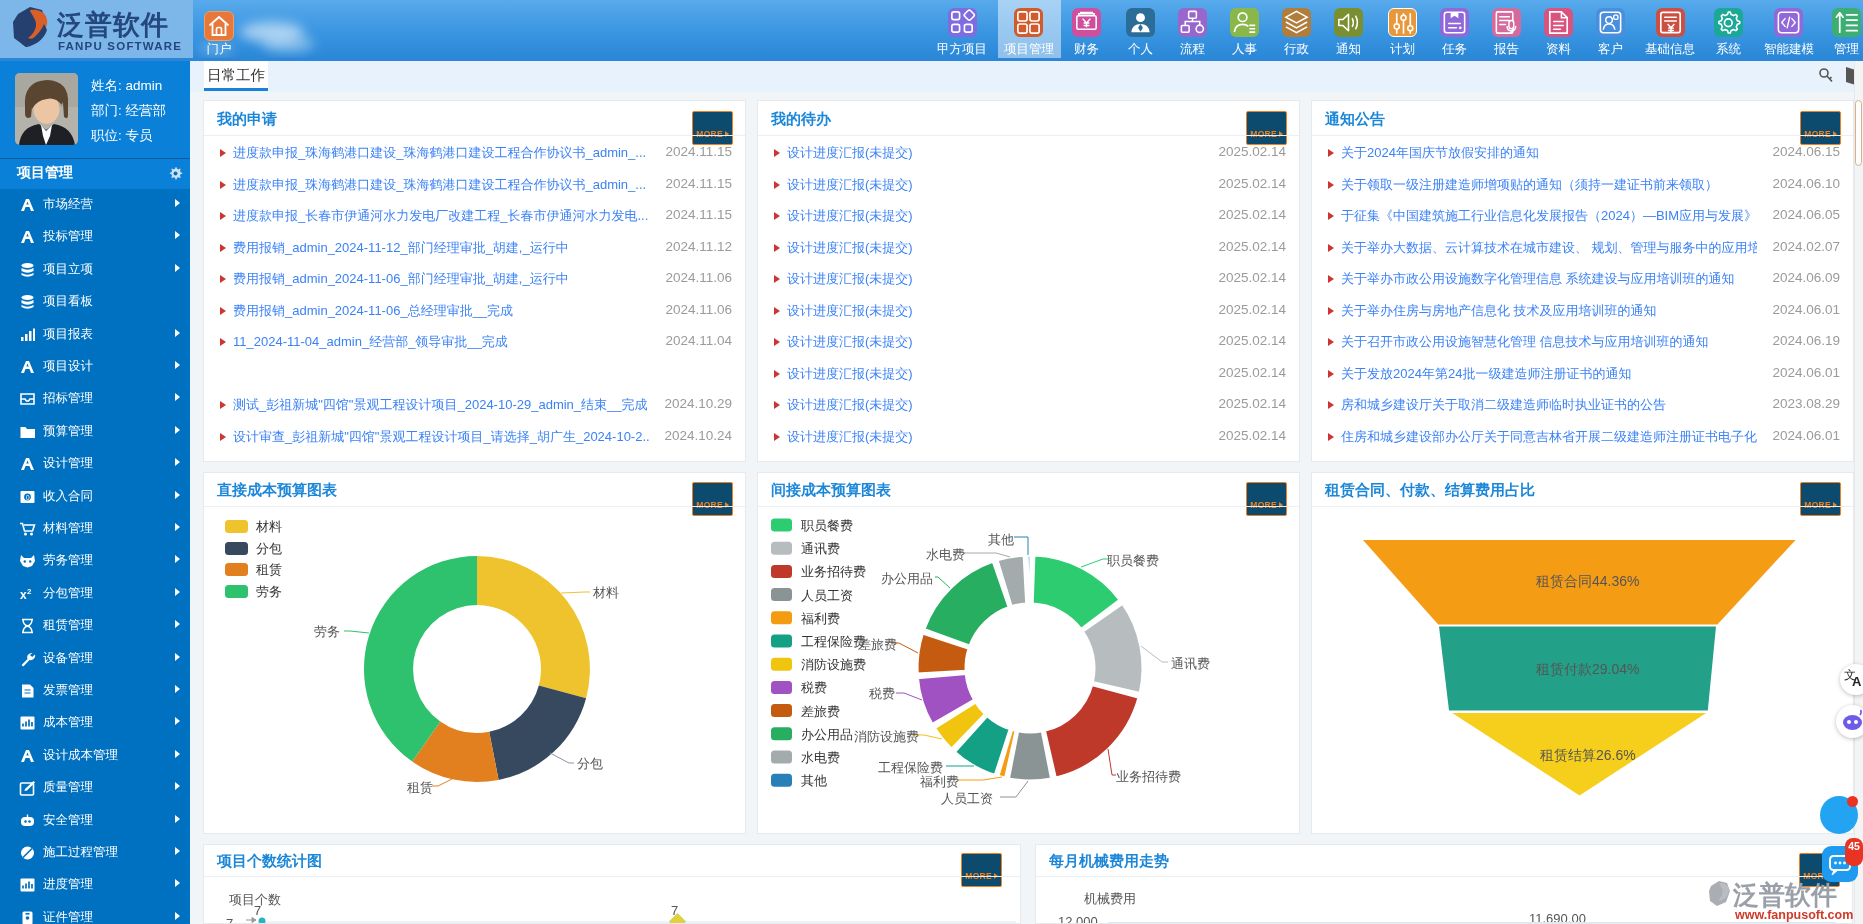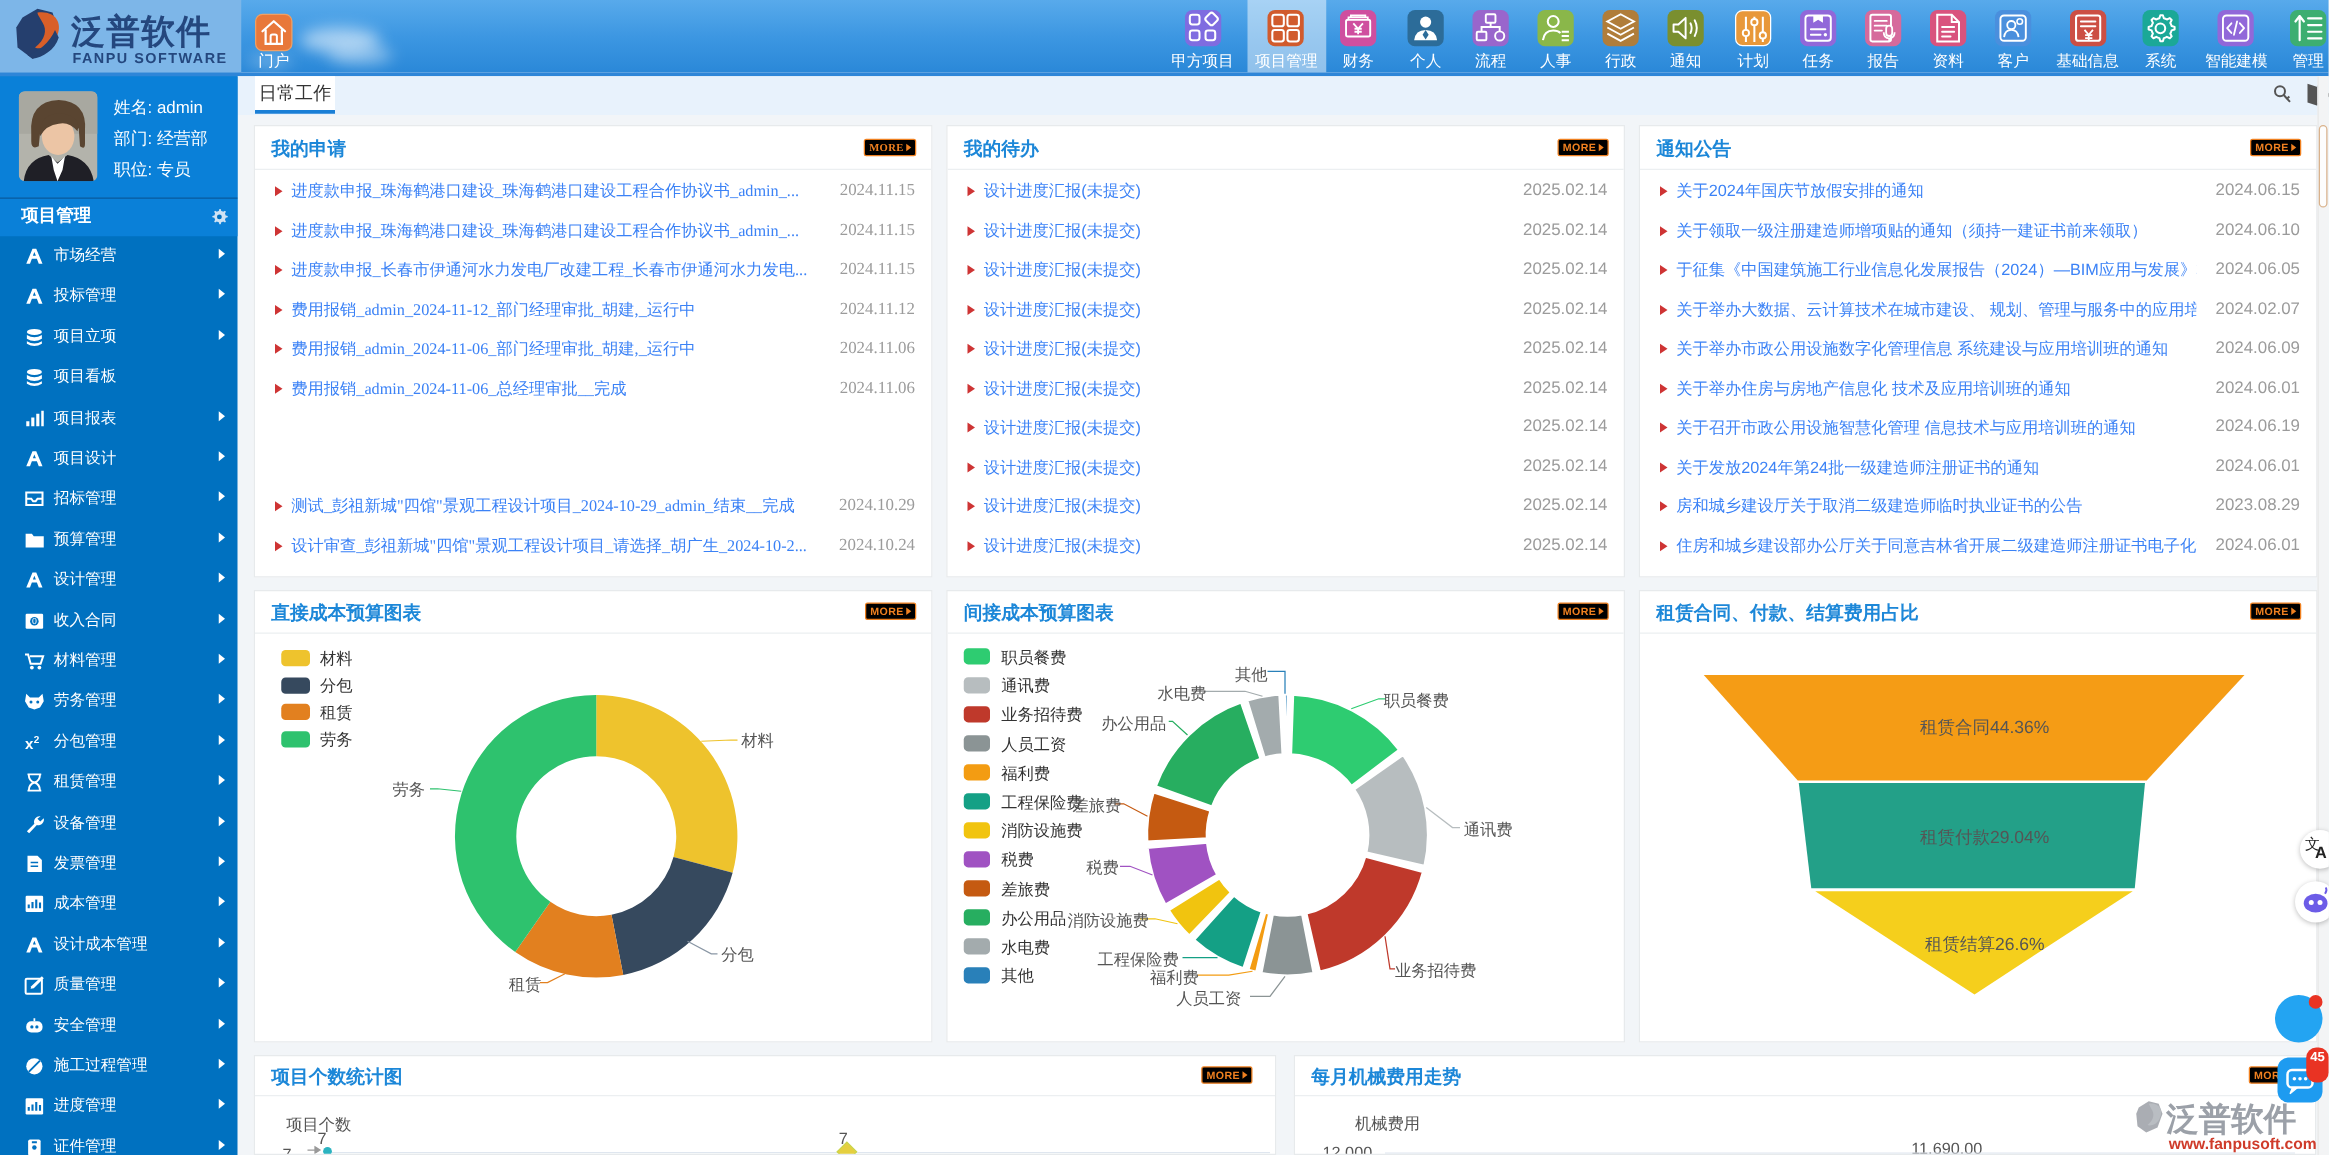--- a/index.html
+++ b/index.html
@@ -15,21 +15,21 @@
 #sidebar{position:absolute;left:0;top:61px;width:190px;height:863px;background:#0071c0;}
 #sbtop{position:absolute;left:0;top:0;width:190px;height:128px;background:#0a80d8;}
 .ptxt{position:absolute;left:91px;color:#fff;font-size:13.5px;white-space:nowrap;}
 .mi{position:absolute;left:0;width:190px;height:32px;}
 .mi .tx{position:absolute;left:43px;top:8px;font-size:12.5px;color:#fff;white-space:nowrap;}
 .mi .ar{position:absolute;right:10px;top:11px;width:0;height:0;border-left:5px solid #fff;border-top:4.5px solid transparent;border-bottom:4.5px solid transparent;}
 .mic{position:absolute;left:19px;top:9px;}
 .panel{position:absolute;background:#fff;border:1px solid #e7eaec;overflow:hidden;}
 .ptitle{position:absolute;left:13px;font-size:15px;font-weight:bold;color:#1c87d8;white-space:nowrap;}
 .phline{position:absolute;left:0;right:0;height:1px;background:#eceff1;}
-.more{position:absolute;right:12px;height:14px;line-height:12px;border:1px solid #ef8020;border-radius:2px;color:#ef8020;font-size:8.5px;font-weight:bold;padding:0 3px;background:#000000;letter-spacing:.3px;}
+.more{position:absolute;right:12px;height:14px;line-height:12px;border:1px solid #ef8020;border-radius:2px;color:#ef8020;font-size:8.5px;font-weight:bold;padding:16px 3px;background:#0c4a6e;letter-spacing:.3px;}
 .more i{display:inline-block;width:0;height:0;border-left:4px solid #ef8020;border-top:3px solid transparent;border-bottom:3px solid transparent;margin-left:2px;}
 .lrow{position:absolute;left:0;right:0;height:31.5px;}
 .lrow .b{position:absolute;left:16px;top:12px;width:0;height:0;border-left:6px solid #ce3434;border-top:4px solid transparent;border-bottom:4px solid transparent;}
 .lrow .t{position:absolute;left:29px;top:7px;right:96px;font-size:13px;color:#3b82f6;white-space:nowrap;overflow:hidden;}
 .lrow .d{position:absolute;right:13px;top:7px;font-size:13.5px;color:#9b9b9b;}
 .lgt{position:absolute;font-size:13px;color:#333;white-space:nowrap;}
 .clabel{position:absolute;font-size:13px;color:#555;white-space:nowrap;}
 </style></head><body>
 <div id="header">
 <div class="cloud" style="left:240px;top:22px;width:64px;height:20px;opacity:.55;"></div>
@@ -402,21 +402,21 @@
 <div class="mi" style="top:839.8px;">
       <svg width="17" height="16" viewBox="0 0 17 16" class="mic">
         <rect x="3.5" y="1.5" width="10" height="13" rx="1.5" fill="#fff"></rect>
         <rect x="6.5" y="3" width="4" height="1.6" fill="#0070c0"></rect>
         <circle cx="8.5" cy="8" r="1.8" fill="#0070c0"></circle>
       </svg>
       <div class="tx">证件管理</div>
       <div class="ar"></div>
     </div>
 </div>
-<div class="panel" style="left:203px;top:100px;width:543px;height:362px;font-family:Liberation Serif, serif;">
+<div class="panel" style="left:203px;top:100px;width:543px;height:362px;">
     <div class="ptitle" style="top:9px;">我的申请</div>
     <div class="more" style="top:10px;">MORE<i></i></div>
     <div class="phline" style="top:34px;"></div>
     <div class="lrow" style="top:36.0px;">
       <div class="b"></div>
       <div class="t">进度款申报_珠海鹤港口建设_珠海鹤港口建设工程合作协议书_admin_...</div>
       <div class="d">2024.11.15</div>
     </div>
     <div class="lrow" style="top:67.5px;">
       <div class="b"></div>
@@ -435,20 +435,25 @@
     </div>
     <div class="lrow" style="top:162.0px;">
       <div class="b"></div>
       <div class="t">费用报销_admin_2024-11-06_部门经理审批_胡建,_运行中</div>
       <div class="d">2024.11.06</div>
     </div>
     <div class="lrow" style="top:193.5px;">
       <div class="b"></div>
       <div class="t">费用报销_admin_2024-11-06_总经理审批__完成</div>
       <div class="d">2024.11.06</div>
+    </div>
+    <div class="lrow" style="top:225.0px;">
+      <div class="b"></div>
+      <div class="t">11_2024-11-04_admin_经营部_领导审批__完成</div>
+      <div class="d">2024.11.04</div>
     </div>
     <div class="lrow" style="top:288.0px;">
       <div class="b"></div>
       <div class="t">测试_彭祖新城"四馆"景观工程设计项目_2024-10-29_admin_结束__完成</div>
       <div class="d">2024.10.29</div>
     </div>
     <div class="lrow" style="top:319.5px;">
       <div class="b"></div>
       <div class="t">设计审查_彭祖新城"四馆"景观工程设计项目_请选择_胡广生_2024-10-2...</div>
       <div class="d">2024.10.24</div>

